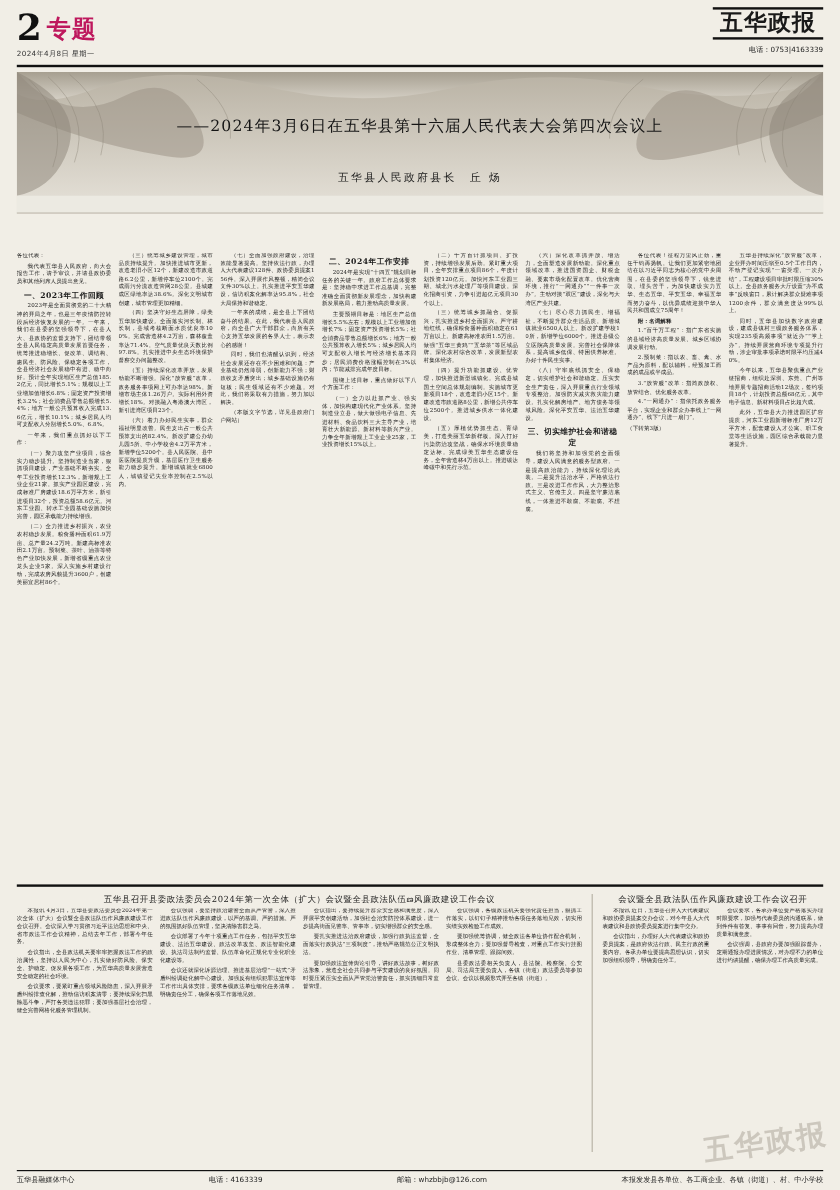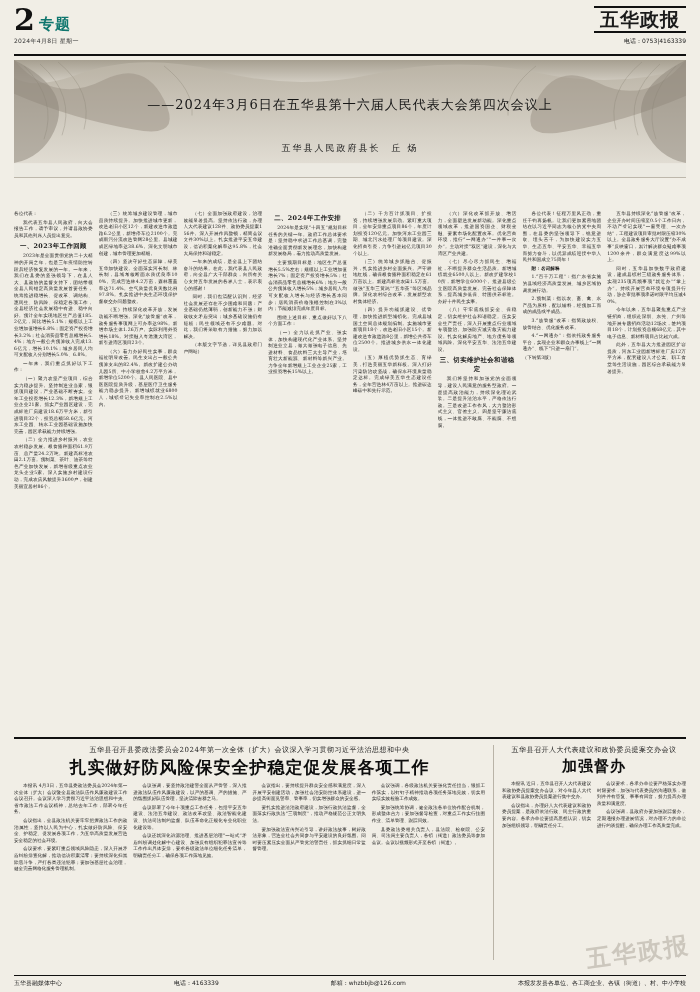--- a/index.html
+++ b/index.html
@@ -29,25 +29,25 @@
   }
   .pagenum {
     font-family: "DejaVu Serif", "Liberation Serif", serif;
     font-size: 30px;
     font-weight: 700;
     line-height: 28px;
     margin-right: 4px;
     color:#111;
   }
   .section-title {
-    font-size: 15px;
+    font-size: 20px;
     font-weight: 700;
     letter-spacing: 1px;
     padding-top: 5px;
-    color:#0f766e;
+    color:#be185d;
   }
   .mast-date {
     font-size: 6px;
     color:#333;
     padding-top: 3px;
     letter-spacing: .3px;
   }
   .mast-left-wrap { display:flex; flex-direction:column; }
   .mast-left-row { display:flex; align-items:flex-end; }
   .mast-right {
@@ -340,22 +340,21 @@
       <p class="indent">五华县持续深化“放管服”改革，企业开办时间压缩至0.5个工作日内，不动产登记实现“一窗受理、一次办结”，工程建设项目审批时限压缩30%以上。全县政务服务大厅设置“办不成事”反映窗口，累计解决群众疑难事项1200余件，群众满意度达99%以上。</p>
       <p class="indent">同时，五华县加快数字政府建设，建成县镇村三级政务服务体系，实现235项高频事项“就近办”“掌上办”。持续开展营商环境专项提升行动，涉企审批事项承诺时限平均压减40%。</p>
       <p class="indent">今年以来，五华县聚焦重点产业链招商，组织赴深圳、东莞、广州等地开展专题招商活动12场次，签约项目18个，计划投资总额68亿元，其中电子信息、新材料项目占比超六成。</p>
       <p class="indent">此外，五华县大力推进园区扩容提质，河东工业园新增标准厂房12万平方米，配套建设人才公寓、职工食堂等生活设施，园区综合承载能力显著提升。</p>
     </div>
   </div>
 
   <div class="bottom">
 
     <div class="story">
-      <div class="kicker">五华县召开县委政法委员会2024年第一次全体（扩大）会议深入学习贯彻习近平法治思想和中央</div>
-      <div class="headline">扎实做好防风险保安全护稳定促发展各项工作</div>
+      <div class="kicker">五华县召开县委政法委员会2024年第一次全体（扩大）会议暨全县政法队伍ణ风廉政建设工作会议</div>
       <div class="story-cols sc4">
         <div>
           <p class="indent">本报讯  4月3日，五华县委政法委员会2024年第一次全体（扩大）会议暨全县政法队伍作风廉政建设工作会议召开。会议深入学习贯彻习近平法治思想和中央、省市政法工作会议精神，总结去年工作，部署今年任务。</p>
           <p class="indent">会议指出，全县政法机关要牢牢把握政法工作的政治属性，坚持以人民为中心，扎实做好防风险、保安全、护稳定、促发展各项工作，为五华高质量发展营造安全稳定的社会环境。</p>
           <p class="indent">会议要求，要紧盯重点领域风险隐患，深入开展矛盾纠纷排查化解，推动信访积案清零；要持续深化扫黑除恶斗争，严打各类违法犯罪；要加强基层社会治理，健全完善网格化服务管理机制。</p>
         </div>
         <div>
           <p class="indent">会议强调，要坚持政治建警全面从严管警，深入推进政法队伍作风廉政建设，以严的基调、严的措施、严的氛围抓好队伍管理，坚决清除害群之马。</p>
           <p class="indent">会议部署了今年十项重点工作任务，包括平安五华建设、法治五华建设、政法改革攻坚、政法智能化建设、执法司法制约监督、队伍革命化正规化专业化职业化建设等。</p>
           <p class="indent">会议还就深化诉源治理、推进基层治理“一站式”矛盾纠纷调处化解中心建设、加强反有组织犯罪法宣传等工作作出具体安排，要求各级政法单位细化任务清单，明确责任分工，确保各项工作落地见效。</p>
@@ -367,22 +366,21 @@
         </div>
         <div>
           <p class="indent">会议强调，各级政法机关要强化责任担当，狠抓工作落实，以钉钉子精神推动各项任务落地见效，切实用实绩实效检验工作成效。</p>
           <p class="indent">要加强统筹协调，健全政法各单位协作配合机制，形成整体合力；要加强督导检查，对重点工作实行挂图作业、清单管理、跟踪问效。</p>
           <p class="indent">县委政法委相关负责人，县法院、检察院、公安局、司法局主要负责人，各镇（街道）政法委员等参加会议。会议以视频形式开至各镇（街道）。</p>
         </div>
       </div>
     </div>
 
     <div class="story last">
-      <div class="kicker">五华县召开人大代表建议和政协委员提案交办会议</div>
-      <div class="headline small">加强督办</div>
+      <div class="kicker">会议暨全县政法队伍作风廉政建设工作会议召开</div>
       <div class="story-cols sc2">
         <div>
           <p class="indent">本报讯  近日，五华县召开人大代表建议和政协委员提案交办会议，对今年县人大代表建议和县政协委员提案进行集中交办。</p>
           <p class="indent">会议指出，办理好人大代表建议和政协委员提案，是政府依法行政、民主行政的重要内容。各承办单位要提高思想认识，切实加强组织领导，明确责任分工。</p>
         </div>
         <div>
           <p class="indent">会议要求，各承办单位要严格落实办理时限要求，加强与代表委员的沟通联系，做到件件有答复、事事有回音，努力提高办理质量和满意度。</p>
           <p class="indent">会议强调，县政府办要加强跟踪督办，定期通报办理进展情况，对办理不力的单位进行约谈提醒，确保办理工作高质量完成。</p>
         </div>
       </div>

